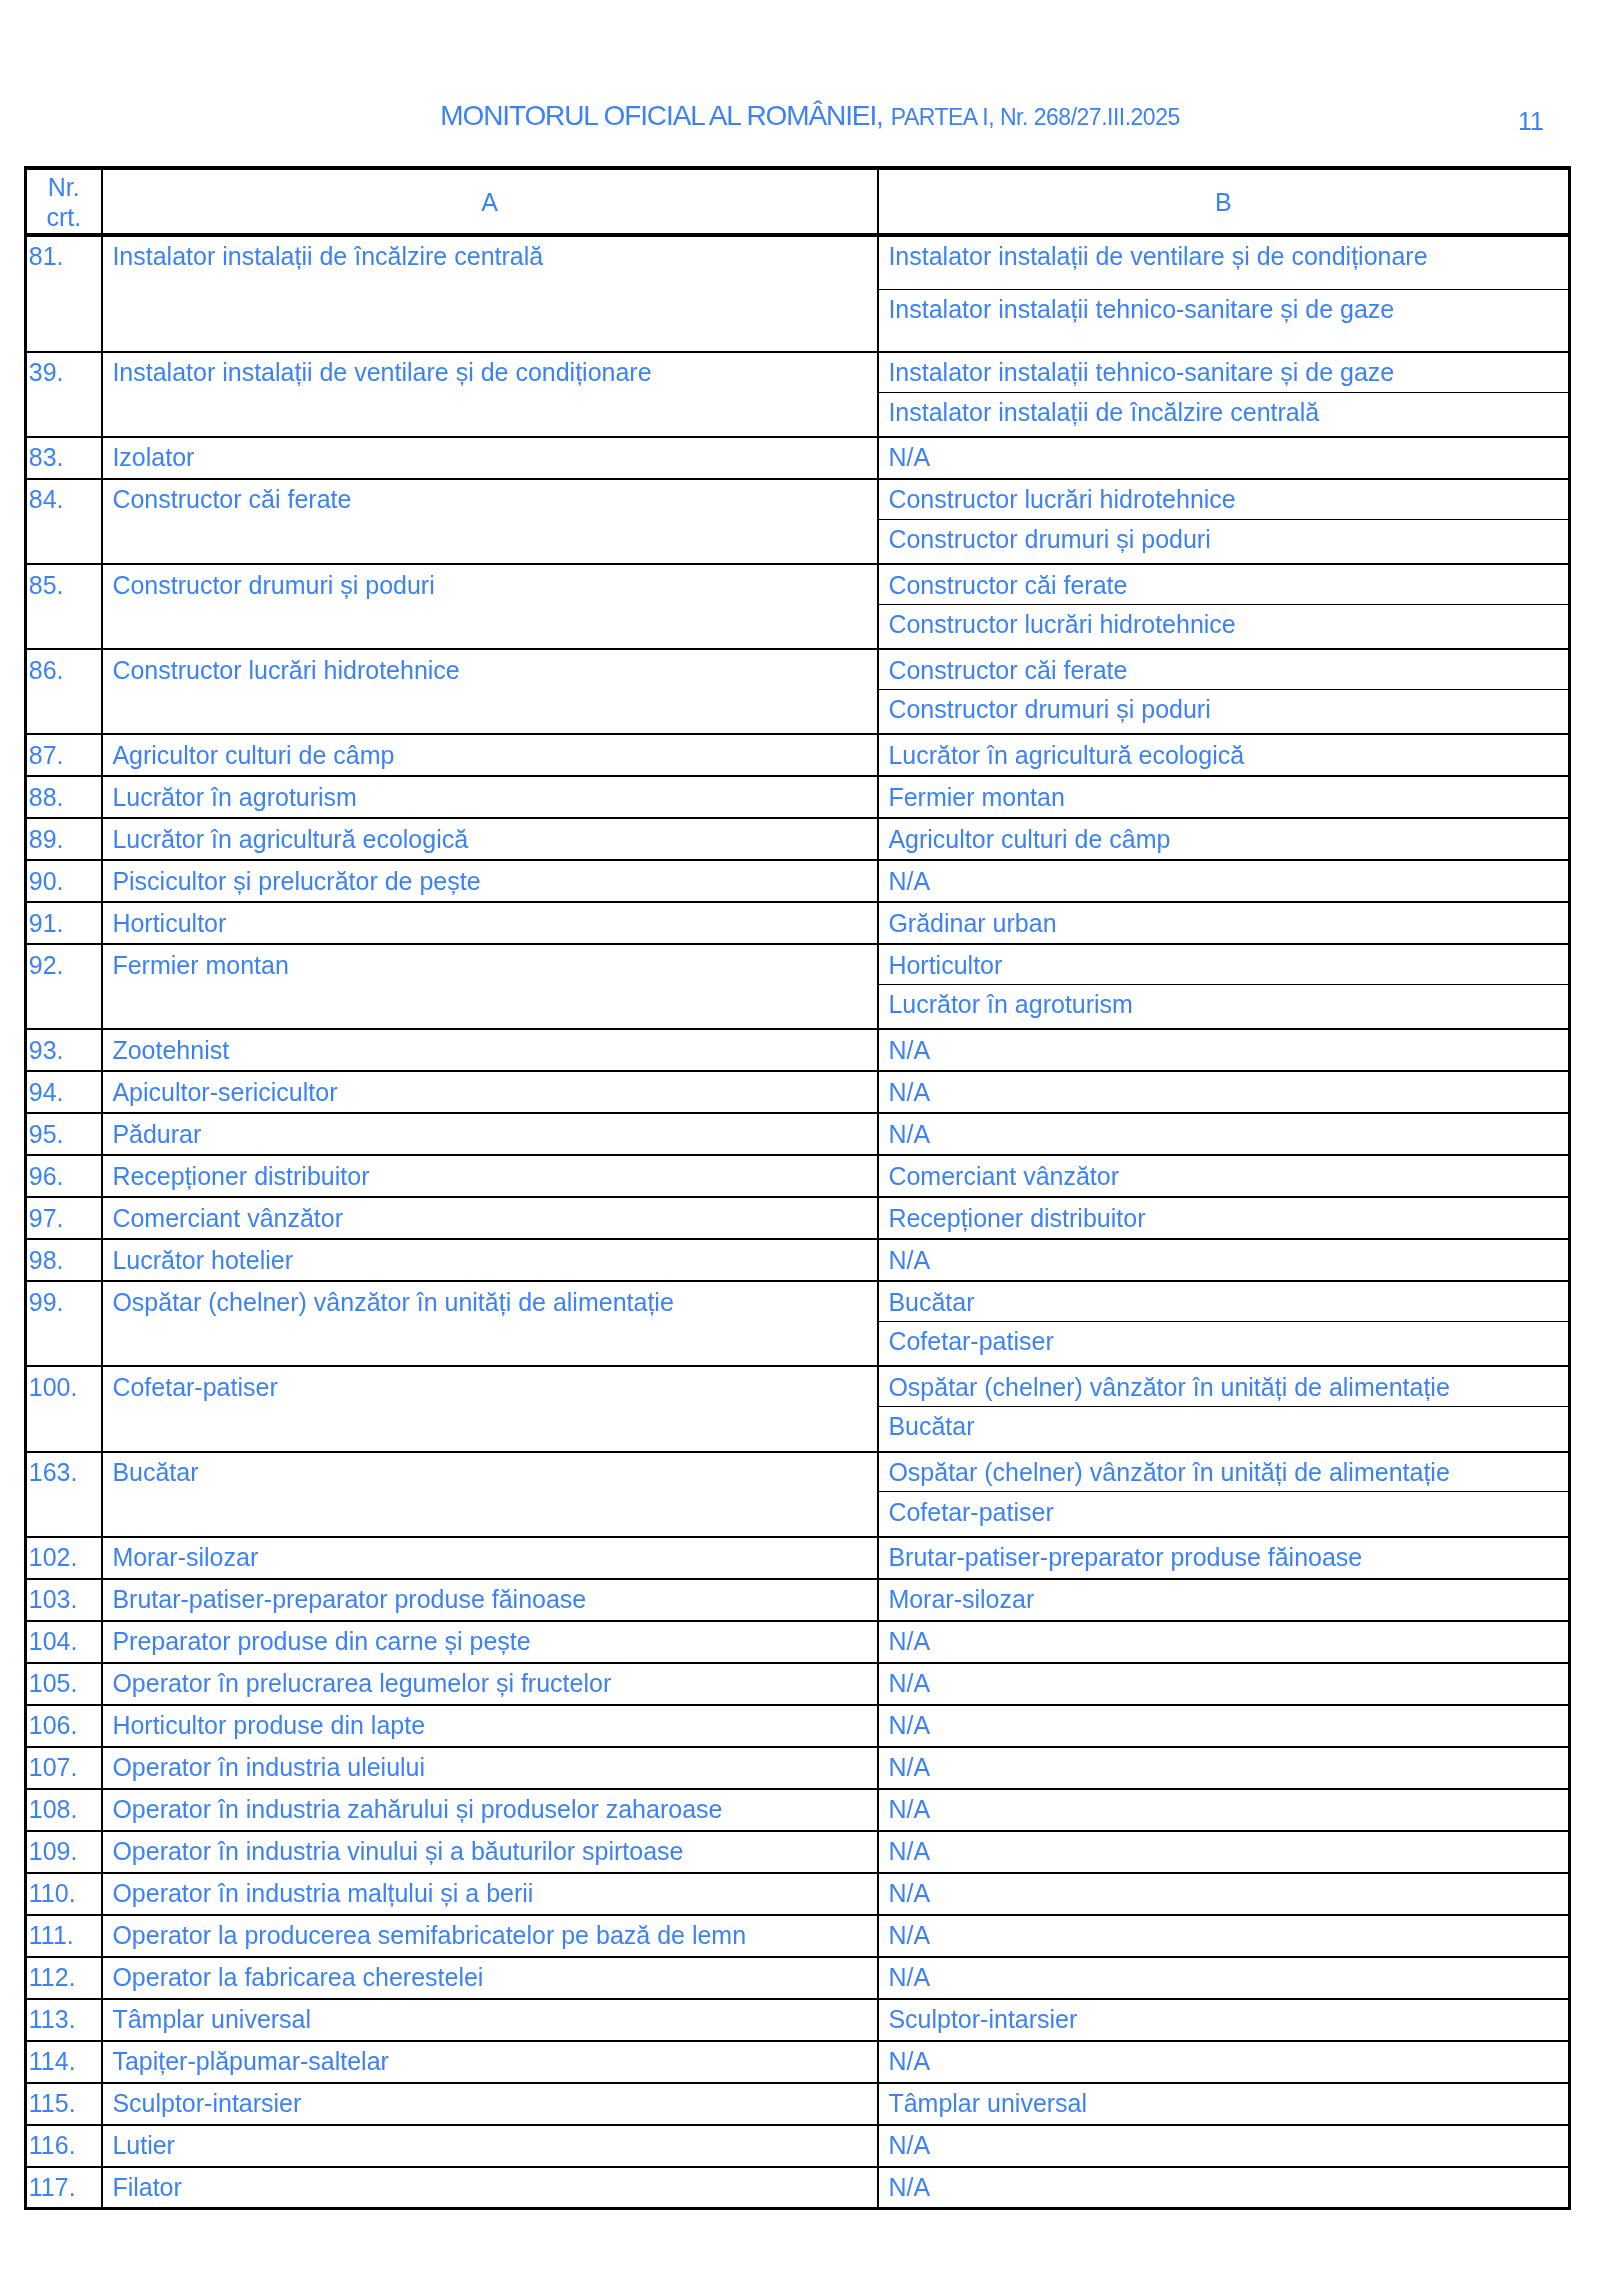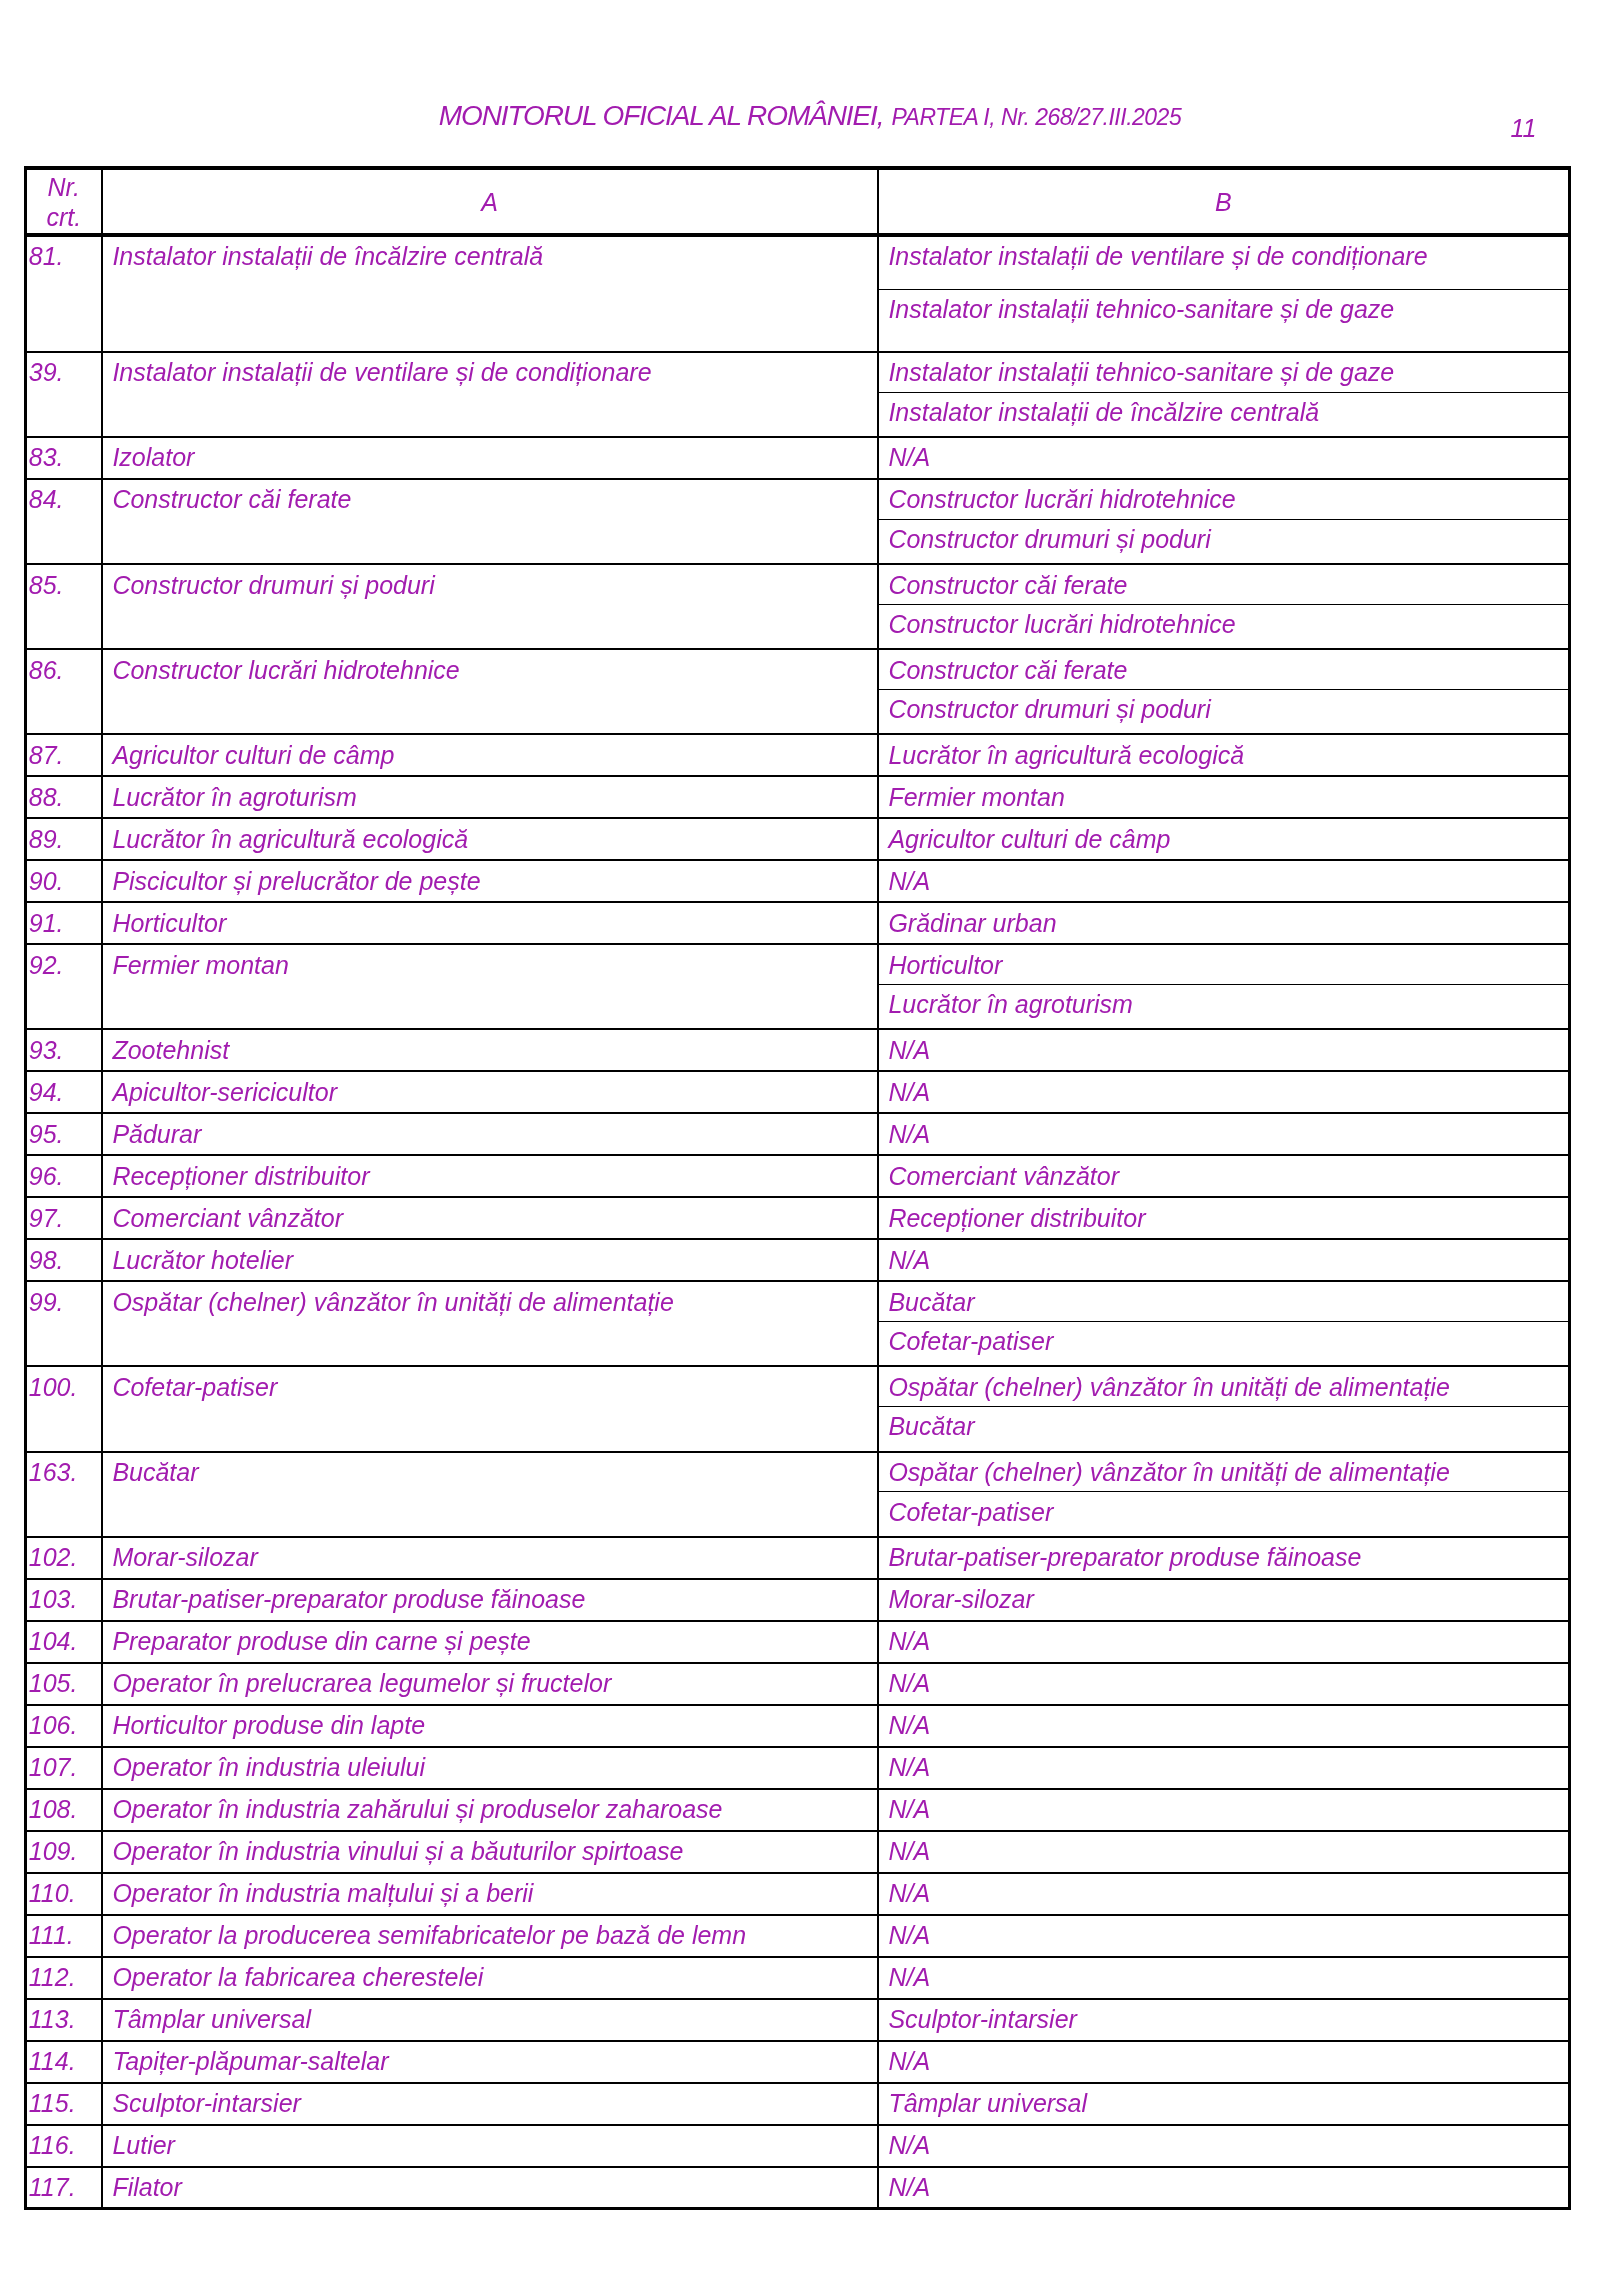--- a/index.html
+++ b/index.html
@@ -5,24 +5,23 @@
   html, body {
     margin: 0;
     padding: 0;
     background: #ffffff;
   }
   .page {
     position: relative;
     width: 1620px;
     height: 2293px;
     background: #ffffff;
-    color: #a21caf;
+    color: #3b82f6;
     font-family: "Liberation Sans", sans-serif;
     overflow: hidden;
-    font-style: italic;
   }
 
   
   .doc-header {
     position: absolute;
     top: 100px;
     left: 0;
     width: 100%;
     text-align: center;
     white-space: nowrap;
@@ -32,24 +31,24 @@
     font-size: 28px;
     letter-spacing: -1.1px;
   }
   .title-secondary {
     font-size: 23px;
     letter-spacing: -0.5px;
     margin-left: 8px;
   }
   .page-number {
     position: absolute;
-    top: 114px;
+    top: 107px;
     left: 1503px;
     width: 41px;
-    text-align: center;
+    text-align: right;
     font-size: 25px;
   }
 
   
   table.occupations {
     position: absolute;
     left: 24px;
     top: 166px;
     width: 1545px;
     border-collapse: collapse;

